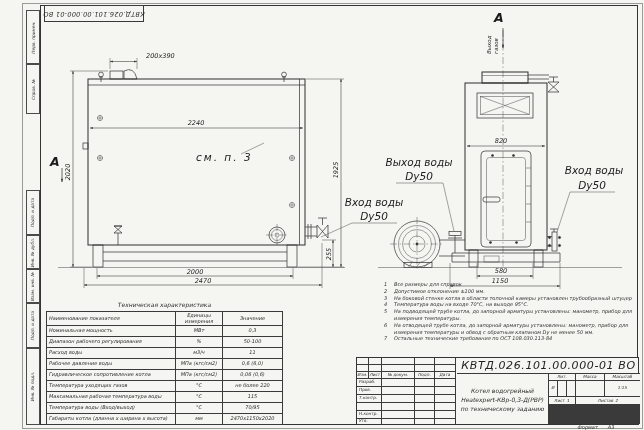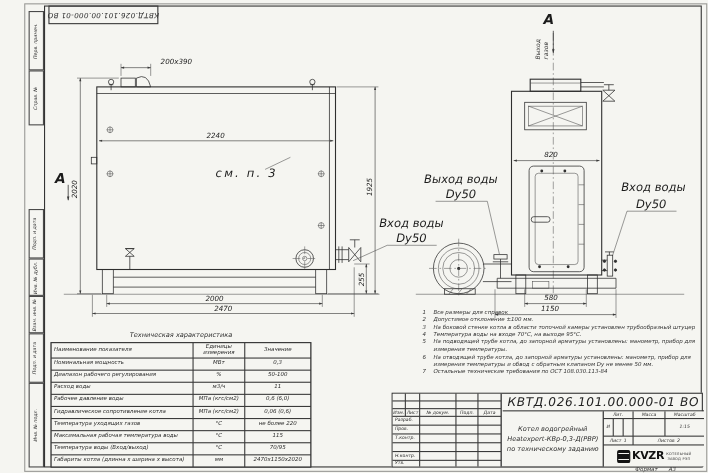--- a/index.html
+++ b/index.html
@@ -461,30 +461,20 @@
             <span>1</span>
           </span>
       </i>
       <i style="grid-column:4/6">
         <span class="pair">
             <span>Листов</span>
             <span>2</span>
           </span>
       </i>
 
-      <i style="grid-column:1/6">
-        <span class="org">
-          <span class="logo-ic"></span>
-          <span class="logo-tx">KVZR</span>
-          <span class="org-lines">
-            <span>КОТЕЛЬНЫЙ</span>
-            <span>ЗАВОД РЭП</span>
-          </span>
-        </span>
-      </i>
     </div>
   </div>
 
   <div class="fmt">
     <span>Формат</span>
     <span>А3</span>
   </div>
 
 </div>
 

